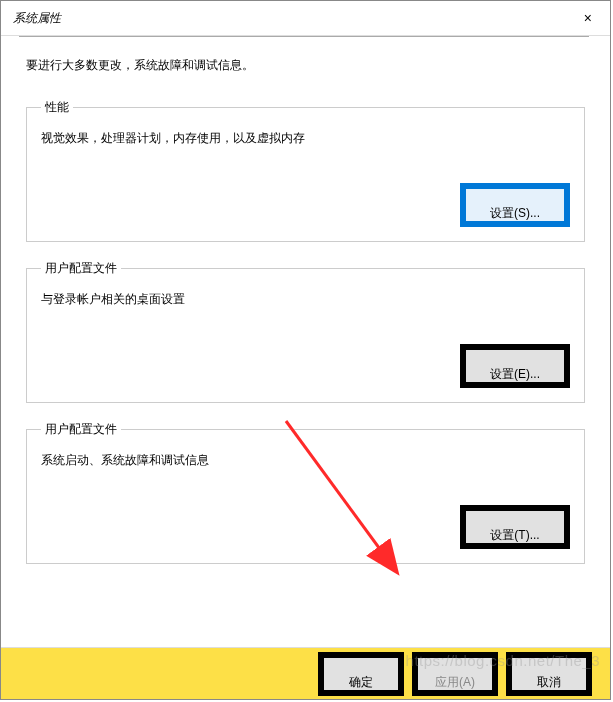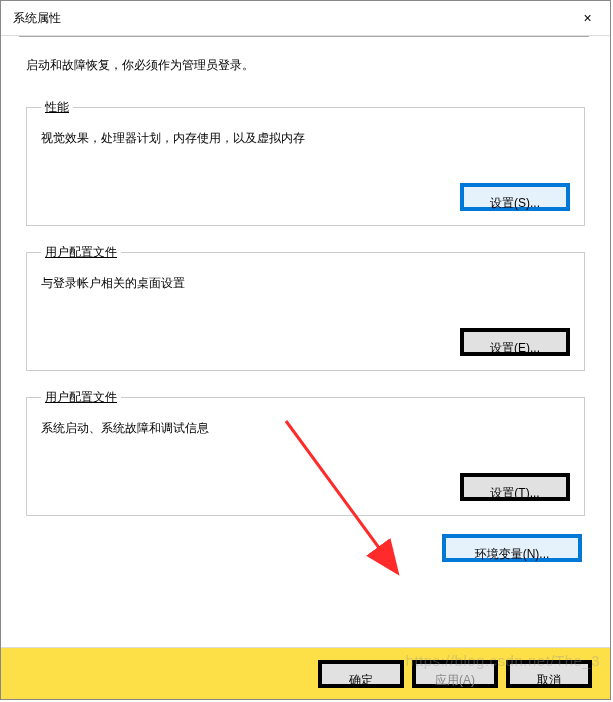--- a/index.html
+++ b/index.html
@@ -20,20 +20,21 @@
     position: relative;
     background: #fff;
   }
   .titlebar {
     height: 35px;
     display: flex;
     align-items: center;
     justify-content: space-between;
     padding: 0 0 0 12px;
     border-bottom: 1px solid #ddd;
+    font-style: italic;
   }
   .titlebar .title { font-size: 12px; }
   .close-btn {
     width: 45px;
     height: 35px;
     display: flex;
     align-items: center;
     justify-content: center;
     font-size: 14px;
     cursor: pointer;
@@ -73,40 +74,39 @@
     margin-bottom: 25px;
   }
   fieldset {
     border: 1px solid #ccc;
     margin: 0 0 18px 0;
     padding: 10px 14px 14px 14px;
   }
   legend {
     font-size: 12px;
     padding: 0 4px;
-    text-decoration: underline;
   }
   .group-text {
     font-size: 12px;
     margin: 4px 0 10px 0;
   }
   .btn-row {
     display: flex;
     justify-content: flex-end;
     margin-top: 36px;
   }
   .btn {
     min-width: 110px;
     height: 28px;
-    border: 4px solid #000000;
+    border: 6px solid #000000;
     background: #e1e1e1;
     font-size: 12px;
     font-family: inherit;
     cursor: pointer;
-    padding: 8px 14px;
+    padding: 16px 14px;
     margin-left: 8px;
   }
   .btn.highlight {
     background: #e5f1fb;
     border-color: #0078d7;
   }
   .env-row {
     display: flex;
     justify-content: flex-end;
     margin: 14px 3px 0 0;
@@ -148,21 +148,21 @@
   <div class="titlebar">
     <span class="title">系统属性</span>
     <div class="close-btn">
       <span>×</span>
     </div>
   </div>
 
   <div class="tabline"></div>
 
   <div class="tabcontent">
-    <div class="intro">启动和故障恢复，你必须作为管理员登录。</div>
+    <div class="intro">要进行大多数更改，系统故障和调试信息。</div>
 
     <fieldset>
       <legend>性能</legend>
       <div class="group-text">视觉效果，处理器计划，内存使用，以及虚拟内存</div>
       <div class="btn-row">
         <button class="btn highlight">设置(S)...</button>
       </div>
     </fieldset>
 
     <fieldset>
@@ -174,23 +174,20 @@
     </fieldset>
 
     <fieldset>
       <legend>用户配置文件</legend>
       <div class="group-text">系统启动、系统故障和调试信息</div>
       <div class="btn-row">
         <button class="btn">设置(T)...</button>
       </div>
     </fieldset>
 
-    <div class="env-row">
-      <button class="btn highlight" style="min-width:140px">环境变量(N)...</button>
-    </div>
   </div>
 
   <div class="bottom-bar">
     <button class="btn">确定</button>
     <button class="btn disabled">应用(A)</button>
     <button class="btn">取消</button>
   </div>
 
   <svg class="arrow-overlay" width="611" height="700">
     <defs>

